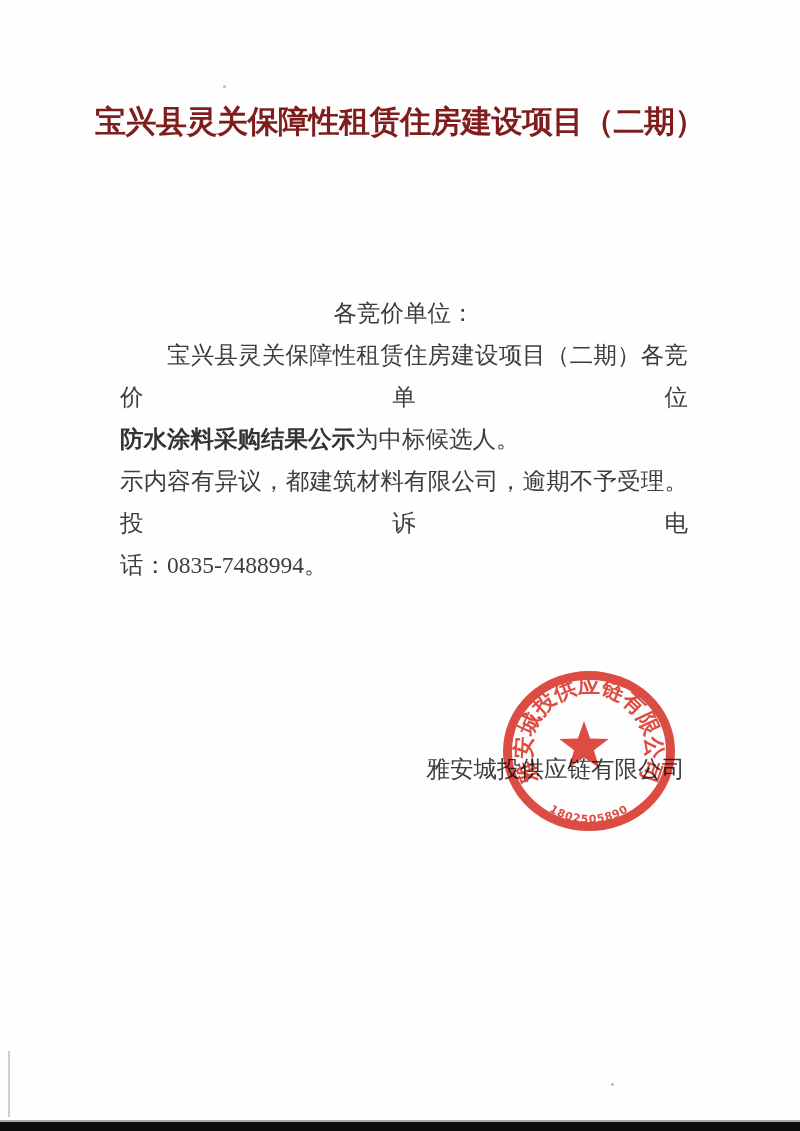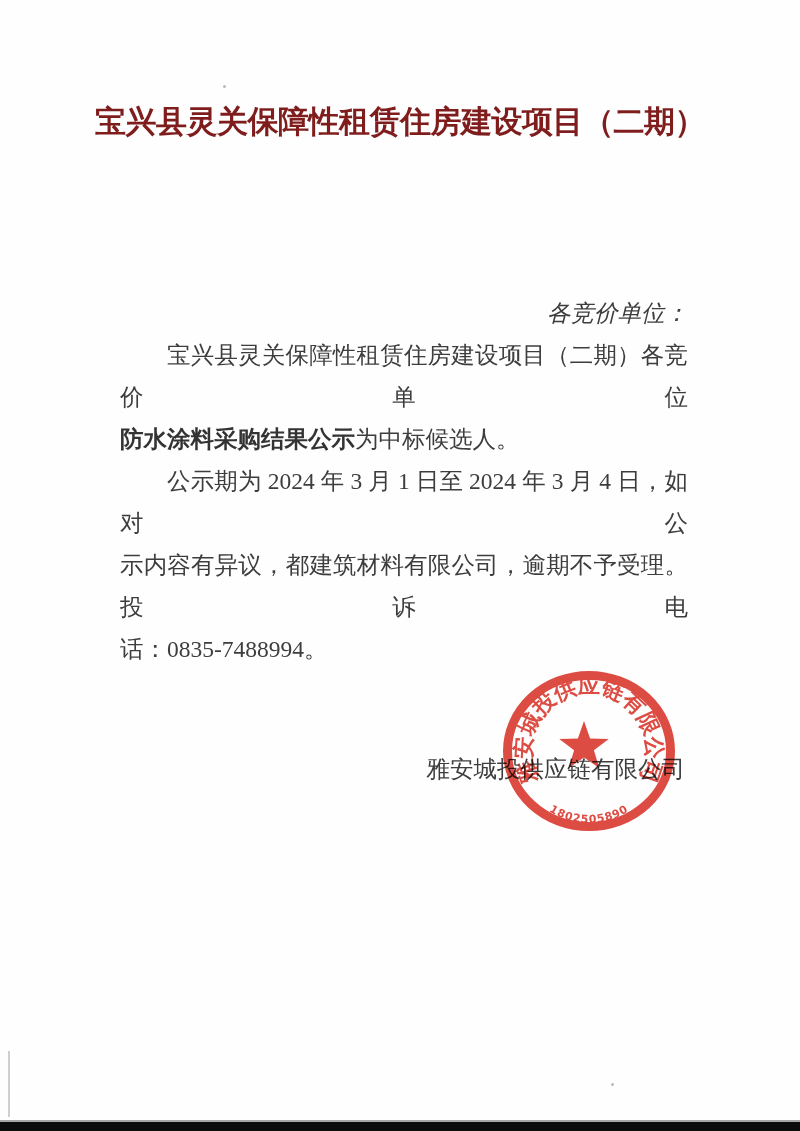--- a/index.html
+++ b/index.html
@@ -37,21 +37,21 @@
   }
   
   .body-text {
     position: absolute;
     left: 120px; right: 112px;
     top: 292px;
     font-size: 23.5px;
     line-height: 42px;
     color: #3d3d3d;
   }
-  .salutation { text-align: right; font-style: italic; }
+  .salutation { text-align: center; }
   .line { white-space: nowrap; }
   .line.just {
     white-space: normal;
     text-align: justify;
     text-align-last: justify;
   }
   .line.ind { text-indent: 2em; }
   .bold { font-weight: 700; color: #333333; }
   
   .signature {
@@ -97,21 +97,20 @@
 
   <div class="title">
     <div class="title-line1">宝兴县灵关保障性租赁住房建设项目（二期）</div>
   </div>
 
   <div class="body-text">
     <div class="salutation">各竞价单位：</div>
     <div id="paragraphs">
         <div class="line just ind"><span>宝兴县灵关保障性租赁住房建设项目（二期）各竞价单位</span></div>
         <div class="line"><span class="bold">防水涂料采购结果公示</span><span>为中标候选人。</span></div>
-        <div class="line just ind"><span>公示期为 2024 年 3 月 1 日至 2024 年 3 月 4 日，如对公</span></div>
         <div class="line just"><span>示内容有异议，都建筑材料有限公司，逾期不予受理。投诉电</span></div>
         <div class="line"><span>话：0835-7488994。</span></div>
       </div>
   </div>
 
   <div class="signature">
     <div>雅安城投供应链有限公司</div>
   </div>
 
   <div class="stamp">

